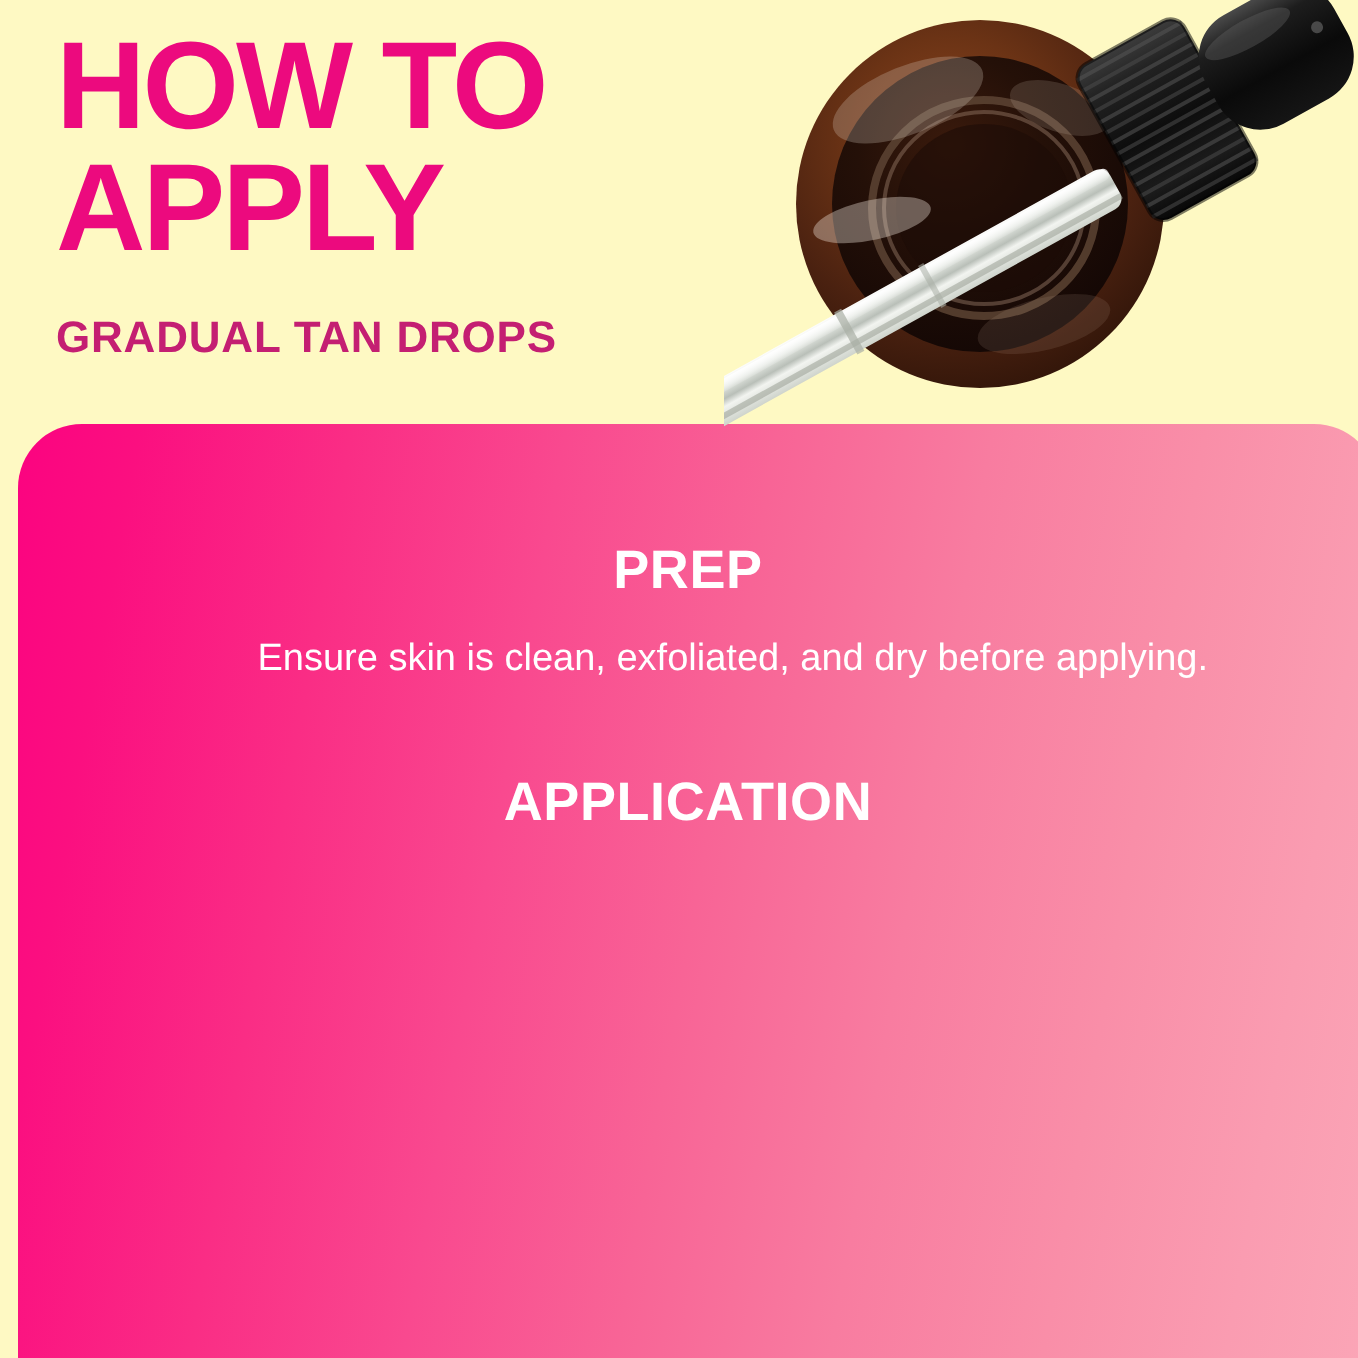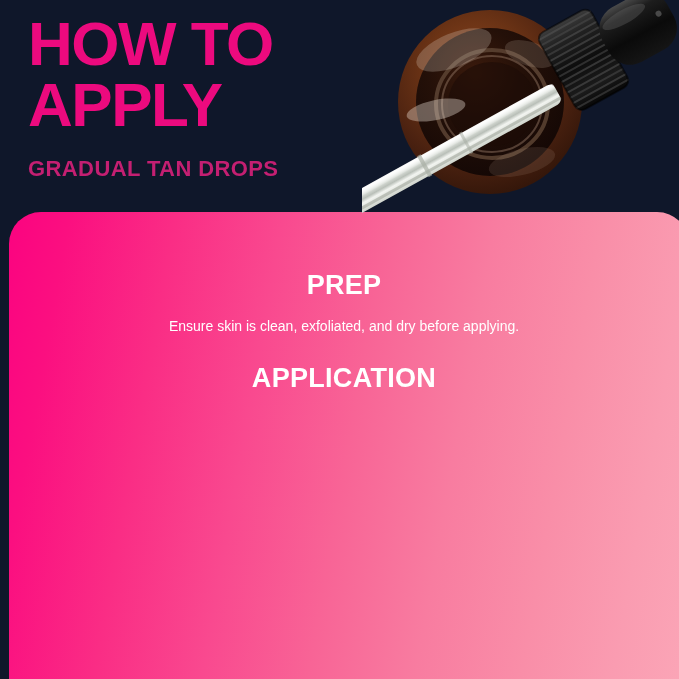--- a/index.html
+++ b/index.html
@@ -13,21 +13,21 @@
     font-family: "Liberation Sans", sans-serif;
     overflow: hidden;
     position: relative;
   }
 
   #infographic {
     position: absolute;
     left: 0; top: 0;
     width: 679px;
     height: 679px;
-    background: #0f172a;
+    background: #fef9c3;
     overflow: hidden;
   }
 
   
   .header-zone {
     position: absolute;
     left: 0; top: 0;
     width: 679px;
     height: 214px;
     z-index: 5;
@@ -102,39 +102,40 @@
     top: 0;
     width: 670px;
     padding-top: 58px;
     box-sizing: border-box;
   }
 
   .section {
     text-align: center;
     margin: 0 auto;
   }
-  .section + .section { margin-top: 25px; }
+  .section + .section { margin-top: 39px; }
 
   .section-heading {
     font-family: "Liberation Sans", sans-serif;
     font-weight: bold;
     font-size: 27px;
     letter-spacing: 0.3px;
     color: #ffffff;
     margin: 0 0 13px 0;
     text-transform: uppercase;
   }
 
   .section-body {
     font-family: "Liberation Sans", sans-serif;
-    font-size: 14px;
+    font-size: 19px;
     line-height: 1.72;
     color: #ffffff;
     margin: 0 auto;
     padding: 0;
+    text-align: right;
   }
 
   .w-prep   { width: 520px; }
   .w-app    { width: 500px; }
   .w-maint  { width: 545px; }
 </style>
 </head>
 <body>
 
 <div id="infographic">

